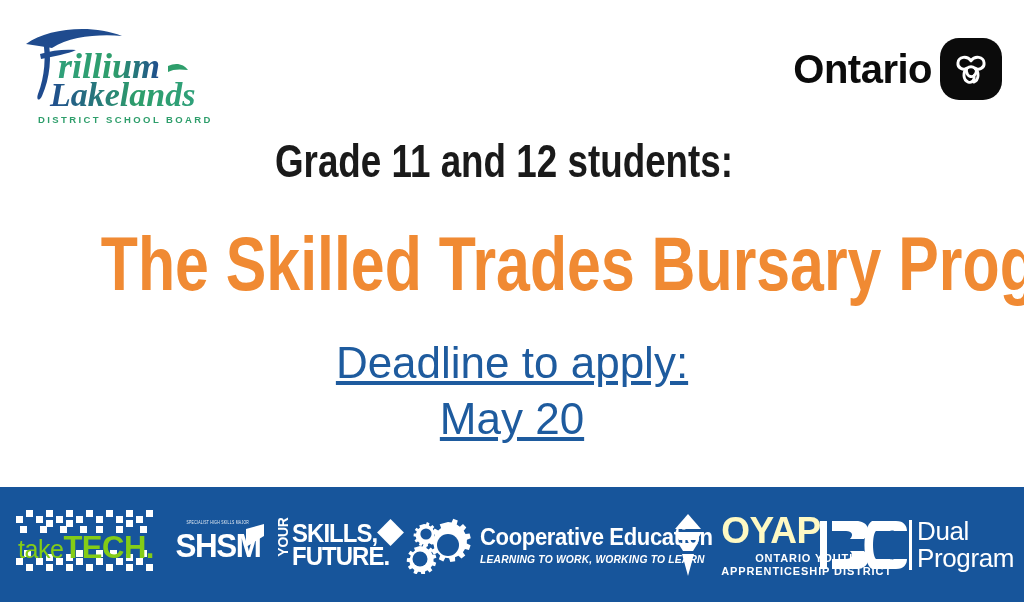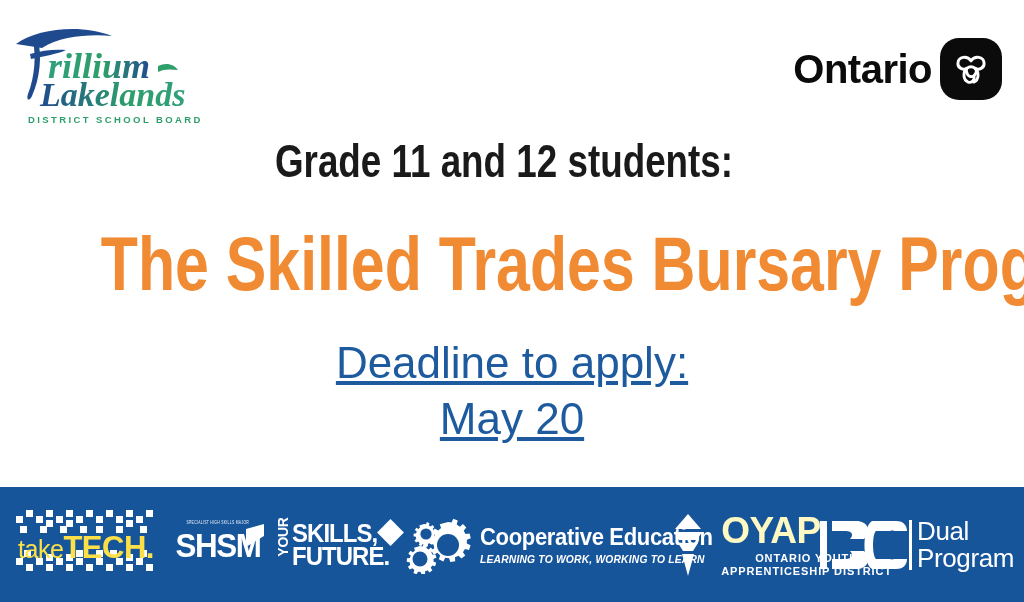--- a/index.html
+++ b/index.html
@@ -16,21 +16,21 @@
   }
   .poster {
     position: absolute;
     inset: 0;
     background: #ffffff;
   }
 
   
   .tldsb-logo {
     position: absolute;
-    left: 8px;
+    left: 18px;
     top: 22px;
     width: 200px;
     height: 105px;
   }
   .tldsb-logo svg { display: block; }
 
   .ontario-logo {
     position: absolute;
     right: 22px;
     top: 38px;
@@ -128,21 +128,21 @@
     width: 152px;
     height: 78px;
     position: relative;
   }
   .tt-word {
     position: absolute;
     left: 0;
     top: 26px;
     width: 100%;
     text-align: center;
-    color: #fde047;
+    color: #84cc16;
     white-space: nowrap;
     font-family: "Liberation Sans", sans-serif;
     line-height: 1;
   }
   .tt-take {
     font-size: 25px;
     font-weight: normal;
     letter-spacing: -0.5px;
   }
   .tt-tech {

